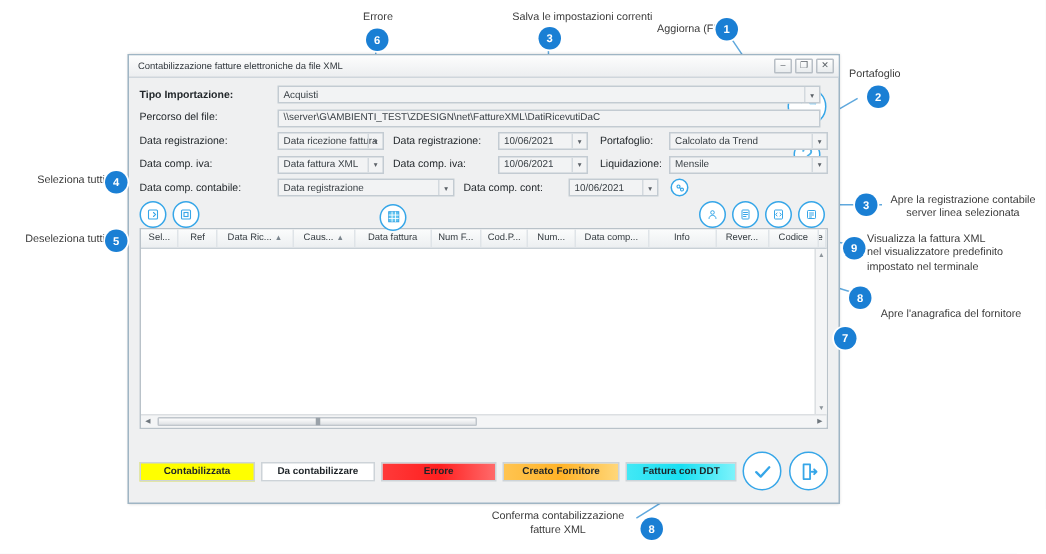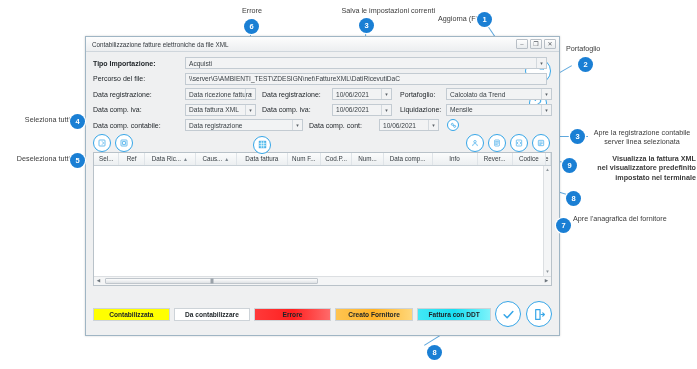--- a/index.html
+++ b/index.html
@@ -235,24 +235,26 @@
 <div id="root">
 
   <div class="ann" style="left:222px; top:6px; width:60px; text-align:center;">Errore</div>
   <div class="ann" style="left:305px; top:6px; width:130px; text-align:right;">Salva le impostazioni correnti</div>
   <div class="ann" style="left:424px; top:14px; width:58px; text-align:right;">Aggiorna (F5)</div>
   <div class="ann" style="left:566px; top:44px; width:60px;">Portafoglio</div>
   <div class="ann" style="left:14px; top:115px; width:56px; text-align:right;">Seleziona tutti</div>
   <div class="ann" style="left:2px; top:154px; width:68px; text-align:right;">Deseleziona tutti</div>
   <div class="ann" style="left:588px; top:128px; width:108px; text-align:center;">Apre la registrazione contabile
 server linea selezionata</div>
-  <div class="ann" style="left:578px; top:154px; width:118px; text-align:right;font-weight:bold;">Visualizza la fattura XML
+  <div class="ann" style="left:578px; top:154px; width:118px; text-align:left;">Visualizza la fattura XML
 nel visualizzatore predefinito
 impostato nel terminale</div>
-  <div class="ann" style="left:573px; top:214px; width:122px;">Apre l'anagrafica del fornitore</div>
+  <div class="ann" style="left:573px; top:204px; width:122px;text-align:center;">Apre l'anagrafica del fornitore</div>
+  <div class="ann" style="left:322px; top:339px; width:100px; text-align:center;">Conferma contabilizzazione
+fatture XML</div>
 
   <div class="leader" style="left:487px; top:24px; width:48px; transform: rotate(56deg);"></div>
   <div class="leader" style="left:572px; top:66px; width:44px; transform: rotate(150deg);"></div>
   <div class="leader" style="left:366px; top:27px; width:92px; transform: rotate(89deg);"></div>
   <div class="leader" style="left:80px; top:122px; width:28px; transform: rotate(28deg);"></div>
   <div class="leader" style="left:80px; top:160px; width:34px; transform: rotate(-27deg);"></div>
   <div class="leader" style="left:251px; top:30px; width:104px; transform: rotate(90deg);"></div>
   <div class="leader" style="left:566px; top:222px; width:52px; transform: rotate(-151deg);"></div>
   <div class="leader" style="left:570px; top:196px; width:68px; transform: rotate(-163deg);"></div>
   <div class="leader" style="left:566px; top:163px; width:62px; transform: rotate(-173deg);"></div>

